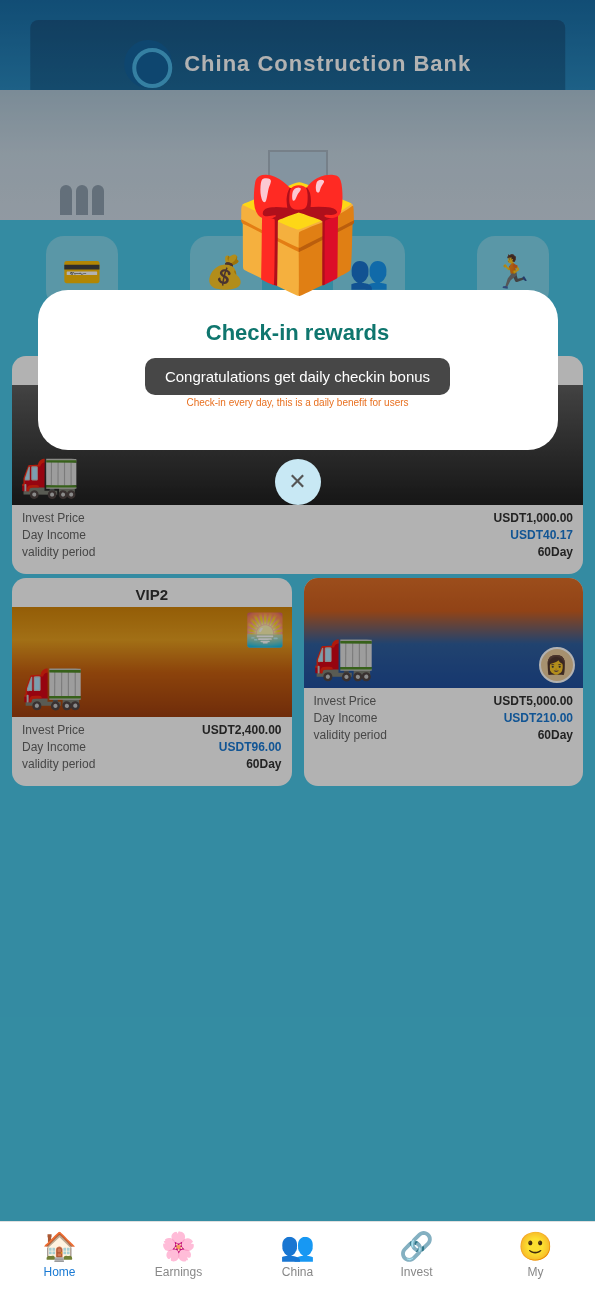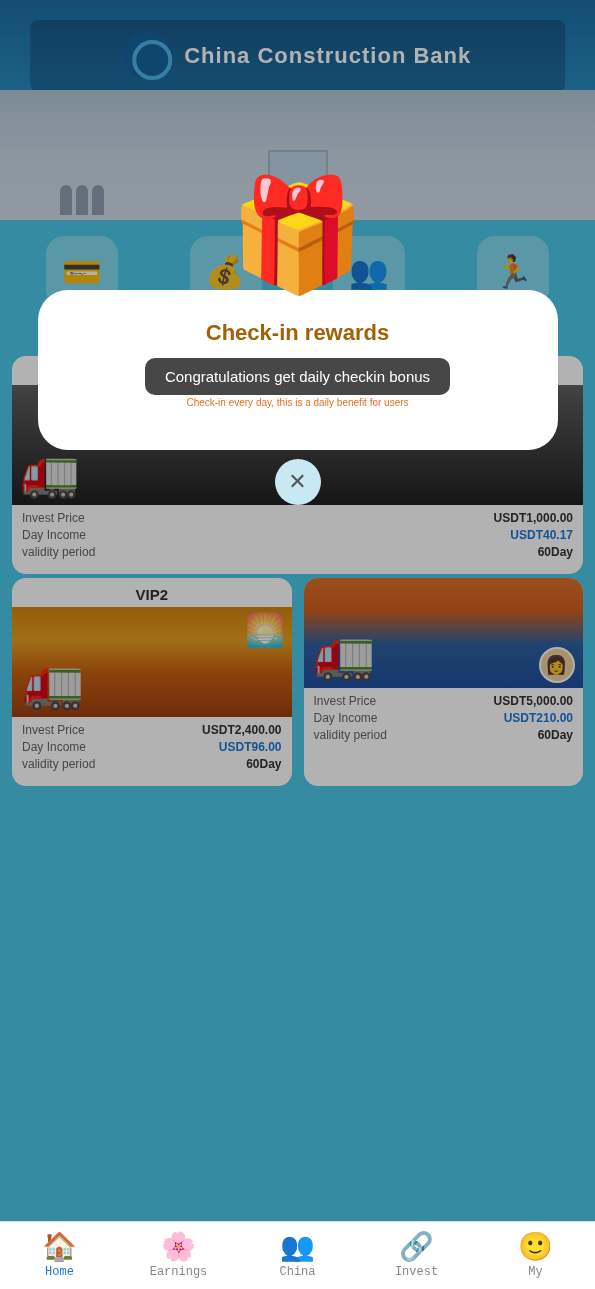--- a/index.html
+++ b/index.html
@@ -21,21 +21,21 @@
       overflow: hidden;
     }
     .bank-sign {
       position: absolute;
       top: 20px;
       left: 50%;
       transform: translateX(-50%);
       width: 90%;
       background: linear-gradient(180deg, #1a5a8a 0%, #1e6fa0 100%);
       border-radius: 8px;
-      padding: 12px 20px;
+      padding: 20px 20px;
       text-align: center;
     }
     .bank-sign-logo {
       display: inline-block;
       width: 48px;
       height: 48px;
       background: #1565a0;
       border-radius: 50%;
       margin-right: 8px;
       vertical-align: middle;
@@ -150,21 +150,21 @@
     }
     .gift-img {
       position: absolute;
       top: -110px;
       left: 50%;
       transform: translateX(-50%);
       font-size: 110px;
       line-height: 1;
     }
     .checkin-title {
-      color: #a16207;
+      color: #0f766e;
       font-size: 22px;
       font-weight: bold;
       margin-top: 0;
       margin-bottom: 12px;
     }
     .tooltip-bar {
       background: rgba(30,30,30,0.82);
       color: white;
       border-radius: 10px;
       padding: 10px 20px;
@@ -298,21 +298,20 @@
       gap: 2px;
       cursor: pointer;
       min-width: 60px;
     }
     .nav-icon {
       font-size: 28px;
     }
     .nav-label {
       font-size: 12px;
       color: #888;
-      font-family: Liberation Mono, monospace;
     }
     .nav-label.active {
       color: #1a7ad4;
     }
     .nav-item.active .nav-icon {
       filter: none;
     }
 
     
     .vip1-row {

